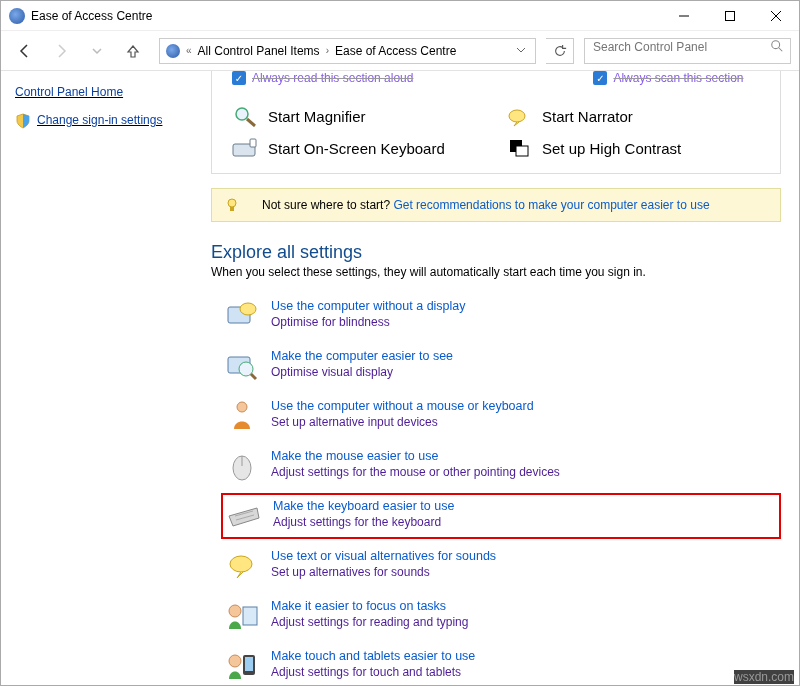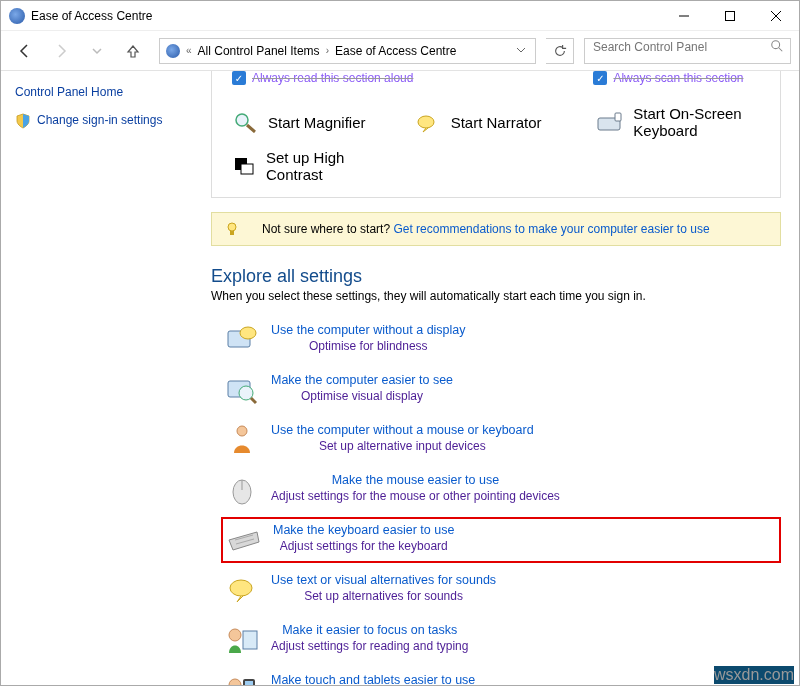--- a/index.html
+++ b/index.html
@@ -76,20 +76,21 @@
     background: transparent;
   }
 
   .body {
     display: flex;
     height: calc(686px - 30px - 40px);
   }
   .sidebar {
     width: 210px;
     padding: 14px 10px 0 14px;
+    text-decoration: underline;
   }
   .sidebar a { color: #0a3fa0; text-decoration: none; display: block; margin-bottom: 14px; }
   .sidebar .signrow { display: flex; align-items: flex-start; gap: 6px; }
 
   .main {
     flex: 1;
     padding: 0 18px 10px 0;
     overflow: hidden;
   }
   .panel {
@@ -105,21 +106,21 @@
   .cutitem { display: flex; align-items: center; gap: 6px; color: #888; font-size: 12px; }
   .cutitem .cb {
     width: 14px; height: 14px; border-radius: 2px;
     background: #2a7bd6; display: flex; align-items: center; justify-content: center;
     color: #fff; font-size: 10px;
   }
   .cutitem .strike { text-decoration: line-through #999; color: #8b5cf6; }
 
   .quickgrid {
     display: grid;
-    grid-template-columns: 1fr 1fr 1fr;
+    grid-template-columns: 1fr 1fr;
     gap: 10px 20px;
     padding: 14px 20px 0 20px;
   }
   .quick {
     display: flex; align-items: center; gap: 10px;
     font-size: 15px;
   }
   .quick .qicon { width: 26px; height: 22px; display: flex; align-items:center; justify-content:center; }
 
   .hint {
@@ -139,35 +140,34 @@
   }
   .subheading { font-size: 12px; margin-bottom: 14px; }
 
   .setting {
     display: flex;
     align-items: flex-start;
     gap: 12px;
     padding: 6px 4px;
     margin-left: 10px;
     margin-bottom: 4px;
-    text-align: center;
   }
   .setting .sicon { width: 34px; height: 34px; display:flex; align-items:center; justify-content:center; flex-shrink:0; }
   .setting .stext .link { color: #0a5bcc; font-size: 12.5px; text-decoration: none; display:block; }
   .setting .stext .desc { font-size: 12px; color: #4c1d95; margin-top: 2px; }
   .highlight {
     border: 2.5px solid #e20000;
     padding: 4px 4px;
   }
 
   .watermark {
     position: absolute;
     right: 6px; bottom: 2px;
-    font-size: 16px; color: #999;
-    background: #0c4a6e;
+    font-size: 12px; color: #999;
+    background: #404040;
   }
   .eoicon {
     width: 16px; height: 16px; border-radius: 50%;
     background: radial-gradient(circle at 40% 40%, #7aa8e8, #2a5aa8);
     display: inline-block;
   }
 </style>
 </head>
 <body>
 

